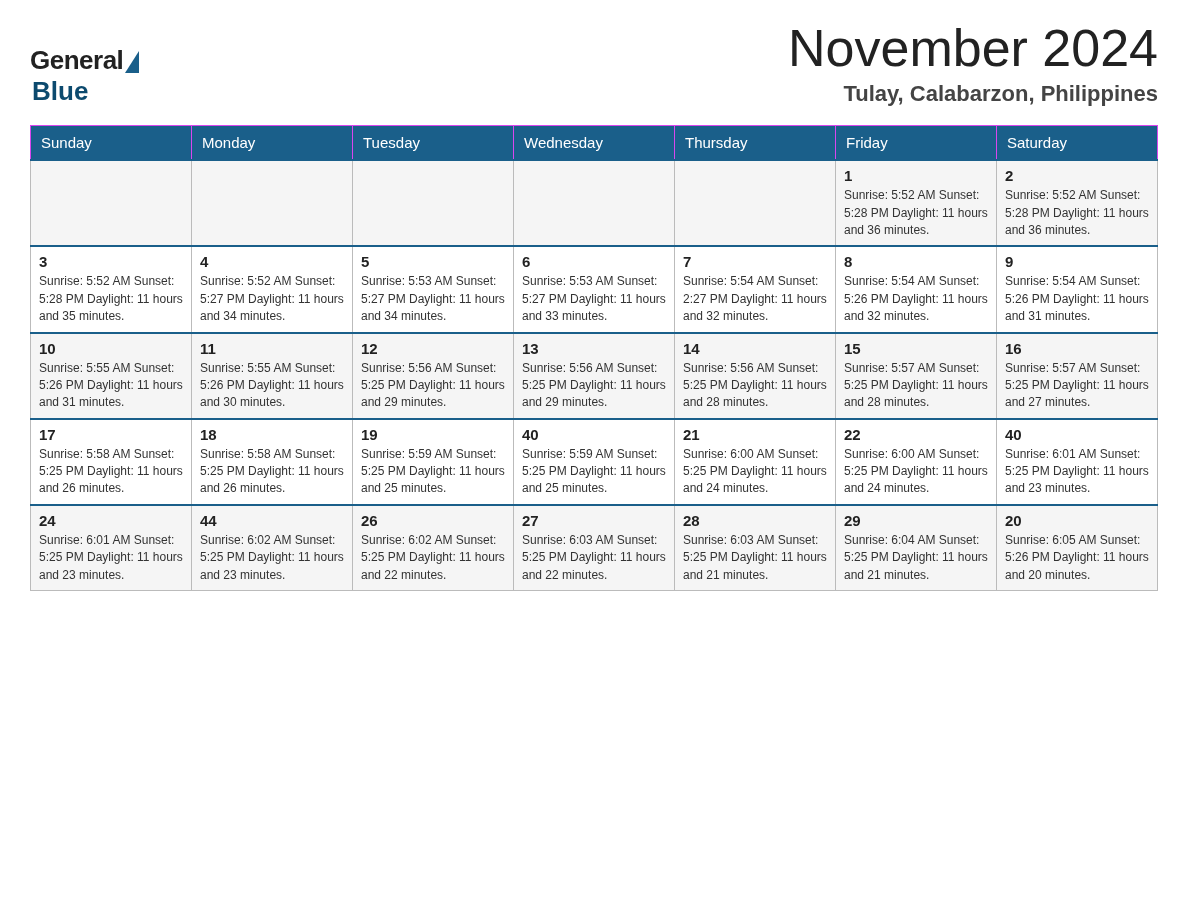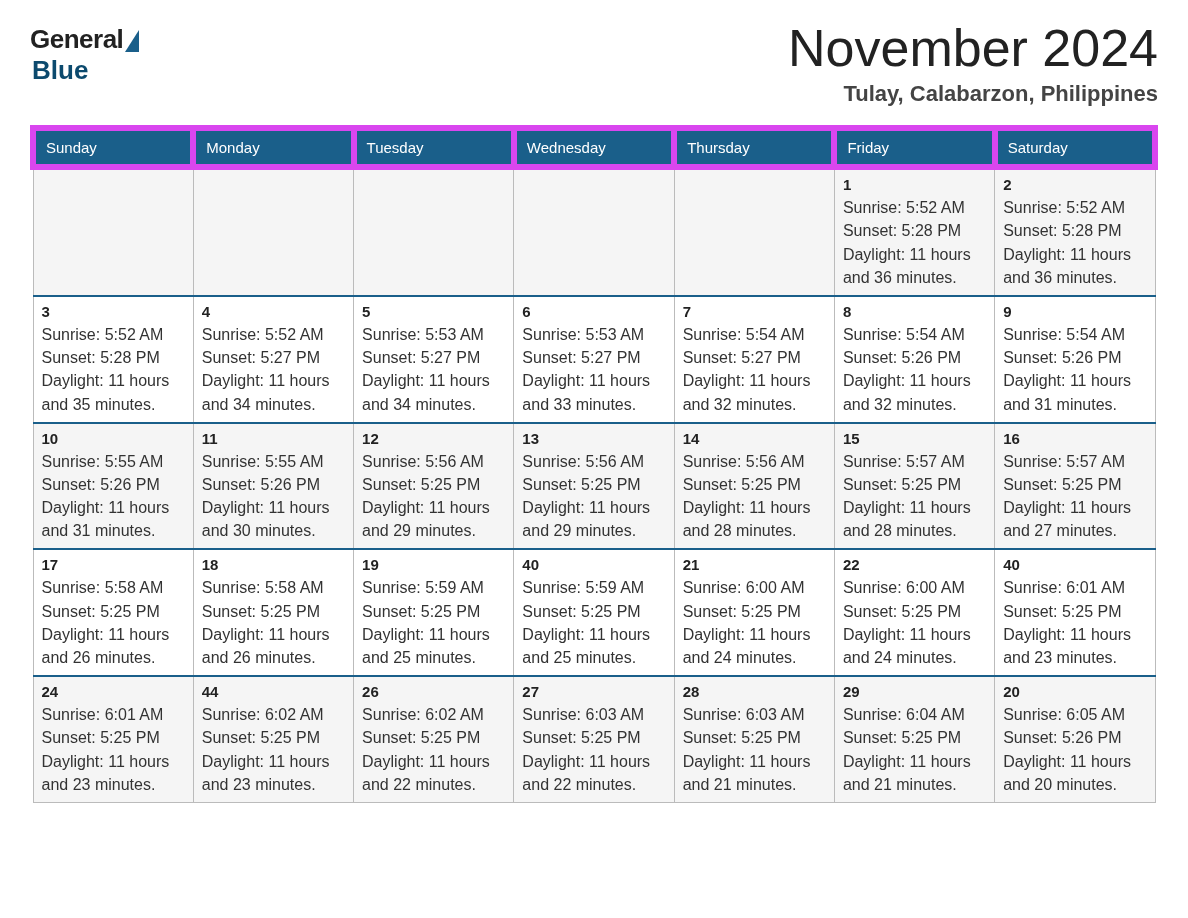--- a/index.html
+++ b/index.html
@@ -7,21 +7,21 @@
       font-family: Arial, Helvetica, sans-serif;
       background: #fff;
       color: #222;
       width: 1188px;
       min-height: 918px;
       padding: 20px 30px;
     }
     .header {
       display: flex;
       justify-content: space-between;
-      align-items: flex-start;
+      align-items: flex-end;
       margin-bottom: 18px;
     }
     .logo {
       display: flex;
       flex-direction: column;
       align-items: flex-start;
       padding-top: 4px;
     }
     .logo-top {
       display: flex;
@@ -68,21 +68,21 @@
       border-collapse: collapse;
       border: 1px solid #aaa;
     }
     .calendar th {
       background: #1a5f8a;
       color: #fff;
       font-size: 15px;
       font-weight: normal;
       padding: 8px 10px;
       text-align: left;
-      border: 6px solid #d946ef;
+      border: 1px solid #d946ef;
     }
     .calendar td {
       vertical-align: top;
       border: 1px solid #bbb;
       padding: 6px 8px;
       width: 14.28%;
       min-height: 90px;
       background: #fff;
     }
     .calendar tr:nth-child(odd) td {
@@ -92,21 +92,21 @@
       background: #fff;
     }
     .day-num {
       font-size: 15px;
       font-weight: bold;
       color: #222;
       display: block;
       margin-bottom: 3px;
     }
     .day-info {
-      font-size: 16px;
+      font-size: 12px;
       color: #333;
       line-height: 1.45;
     }
     .empty-cell {
       background: #f9f9f9;
     }
     
     .calendar tbody tr td {
       border-top: 2px solid #1a5f8a;
     }
@@ -184,21 +184,21 @@
         </td>
         <td>
           <span class="day-num">6</span>
           <div class="day-info">Sunrise: 5:53 AM
 Sunset: 5:27 PM
 Daylight: 11 hours and 33 minutes.</div>
         </td>
         <td>
           <span class="day-num">7</span>
           <div class="day-info">Sunrise: 5:54 AM
-Sunset: 5:27 PM
+Sunset: 2:27 PM
 Daylight: 11 hours and 32 minutes.</div>
         </td>
         <td>
           <span class="day-num">8</span>
           <div class="day-info">Sunrise: 5:54 AM
 Sunset: 5:26 PM
 Daylight: 11 hours and 32 minutes.</div>
         </td>
         <td>
           <span class="day-num">9</span>

